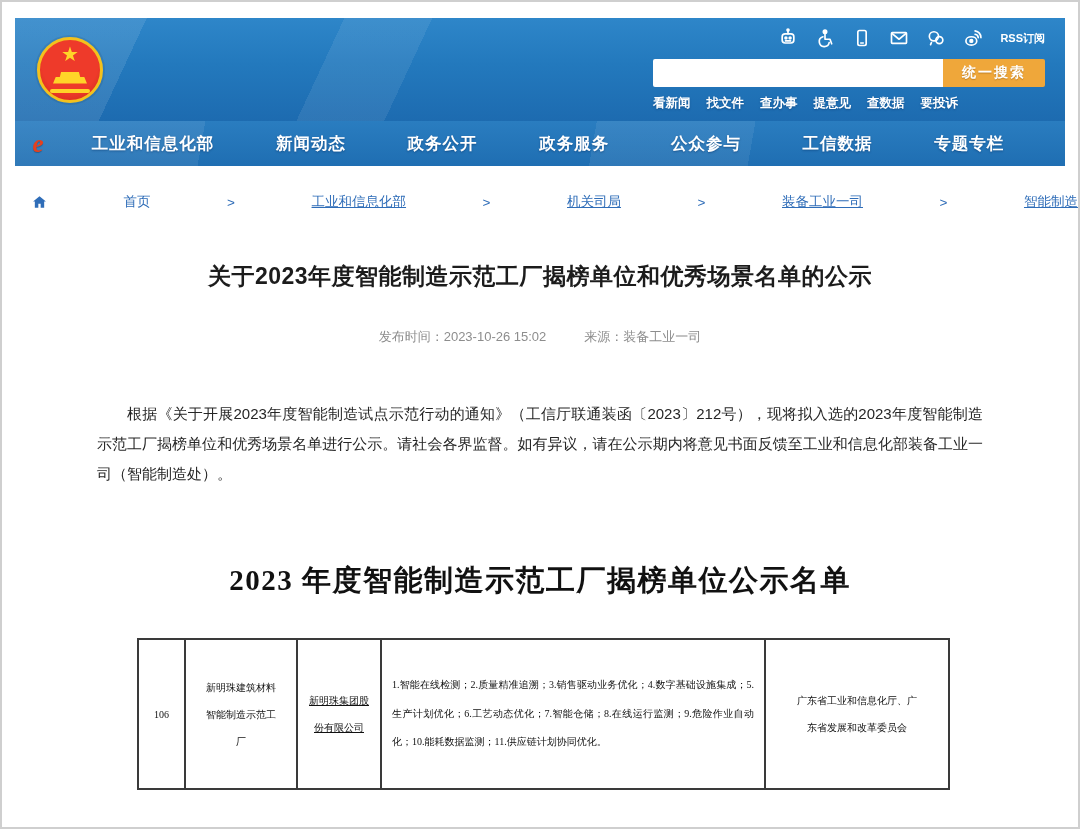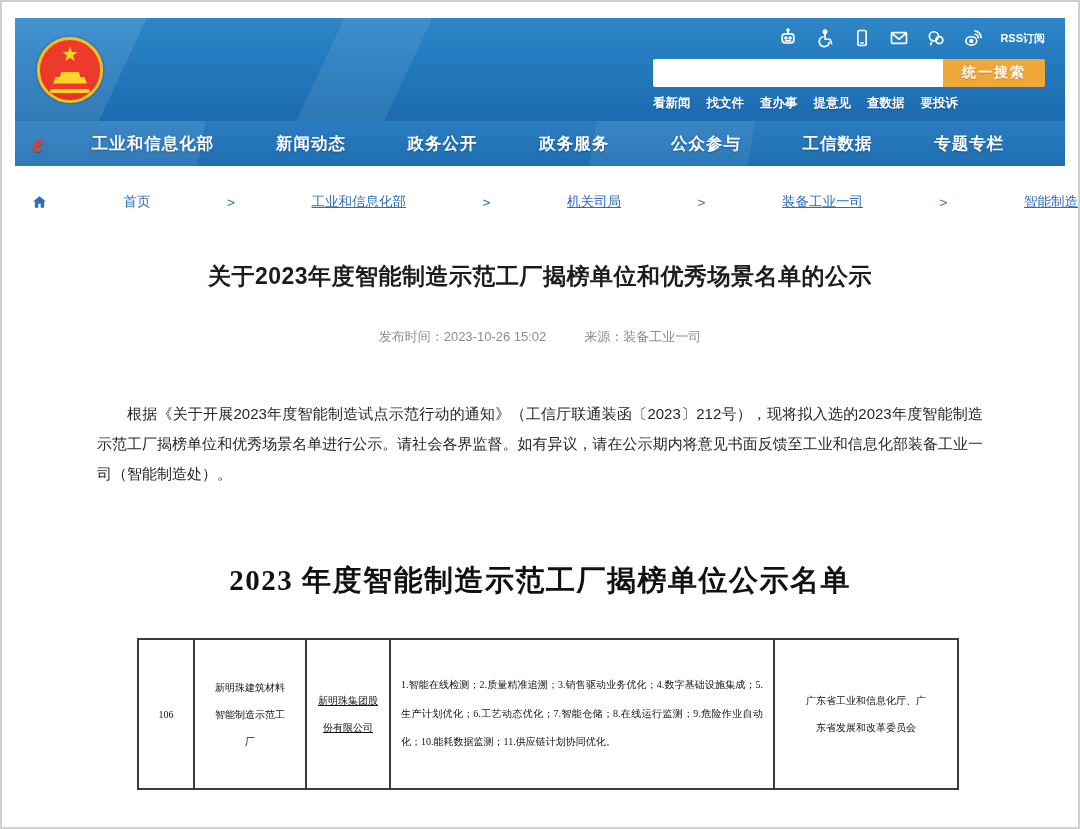--- a/index.html
+++ b/index.html
@@ -70,21 +70,21 @@
   
   .art-title { text-align:center; margin-top:50px; font-size:23px; font-weight:bold; color:#1c1c1c; letter-spacing:.5px; }
   .art-meta { text-align:center; margin-top:36px; font-size:13px; color:#8d8d8d; }
   .art-meta .gap { display:inline-block; width:38px; }
   .art-body { margin:53px 95px 0 95px; font-size:15px; line-height:30px; color:#262626; text-indent:2em; text-align:justify; }
 
   
   .doc-title { text-align:center; margin-top:72px; font-family:"Liberation Serif","DejaVu Serif",serif; font-size:29px; font-weight:bold; color:#111; letter-spacing:1.5px; }
   table.doc { border-collapse:collapse; margin:37px 0 0 135px; font-family:"Liberation Serif","DejaVu Serif",serif; color:#111; table-layout:fixed; }
   table.doc td { border:2px solid #3a3a3a; height:150px; font-size:10px; vertical-align:middle; }
-  td.c-idx   { width:56px;  text-align:center; font-size:16px; }
+  td.c-idx   { width:47px;  text-align:center; font-size:16px; }
   td.c-fact  { width:112px; text-align:center; padding:0 17px; line-height:27px; }
   td.c-comp  { width:84px;  text-align:center; padding:0 8px;  line-height:27px;text-decoration:underline; }
   td.c-scen  { width:384px; padding:6px 10px; line-height:28.5px; text-align:justify; }
   td.c-rec   { width:184px; text-align:center; padding:0 28px; line-height:27px; }
 </style>
 </head>
 <body>
 
 <div class="page">
   <div class="inset">

